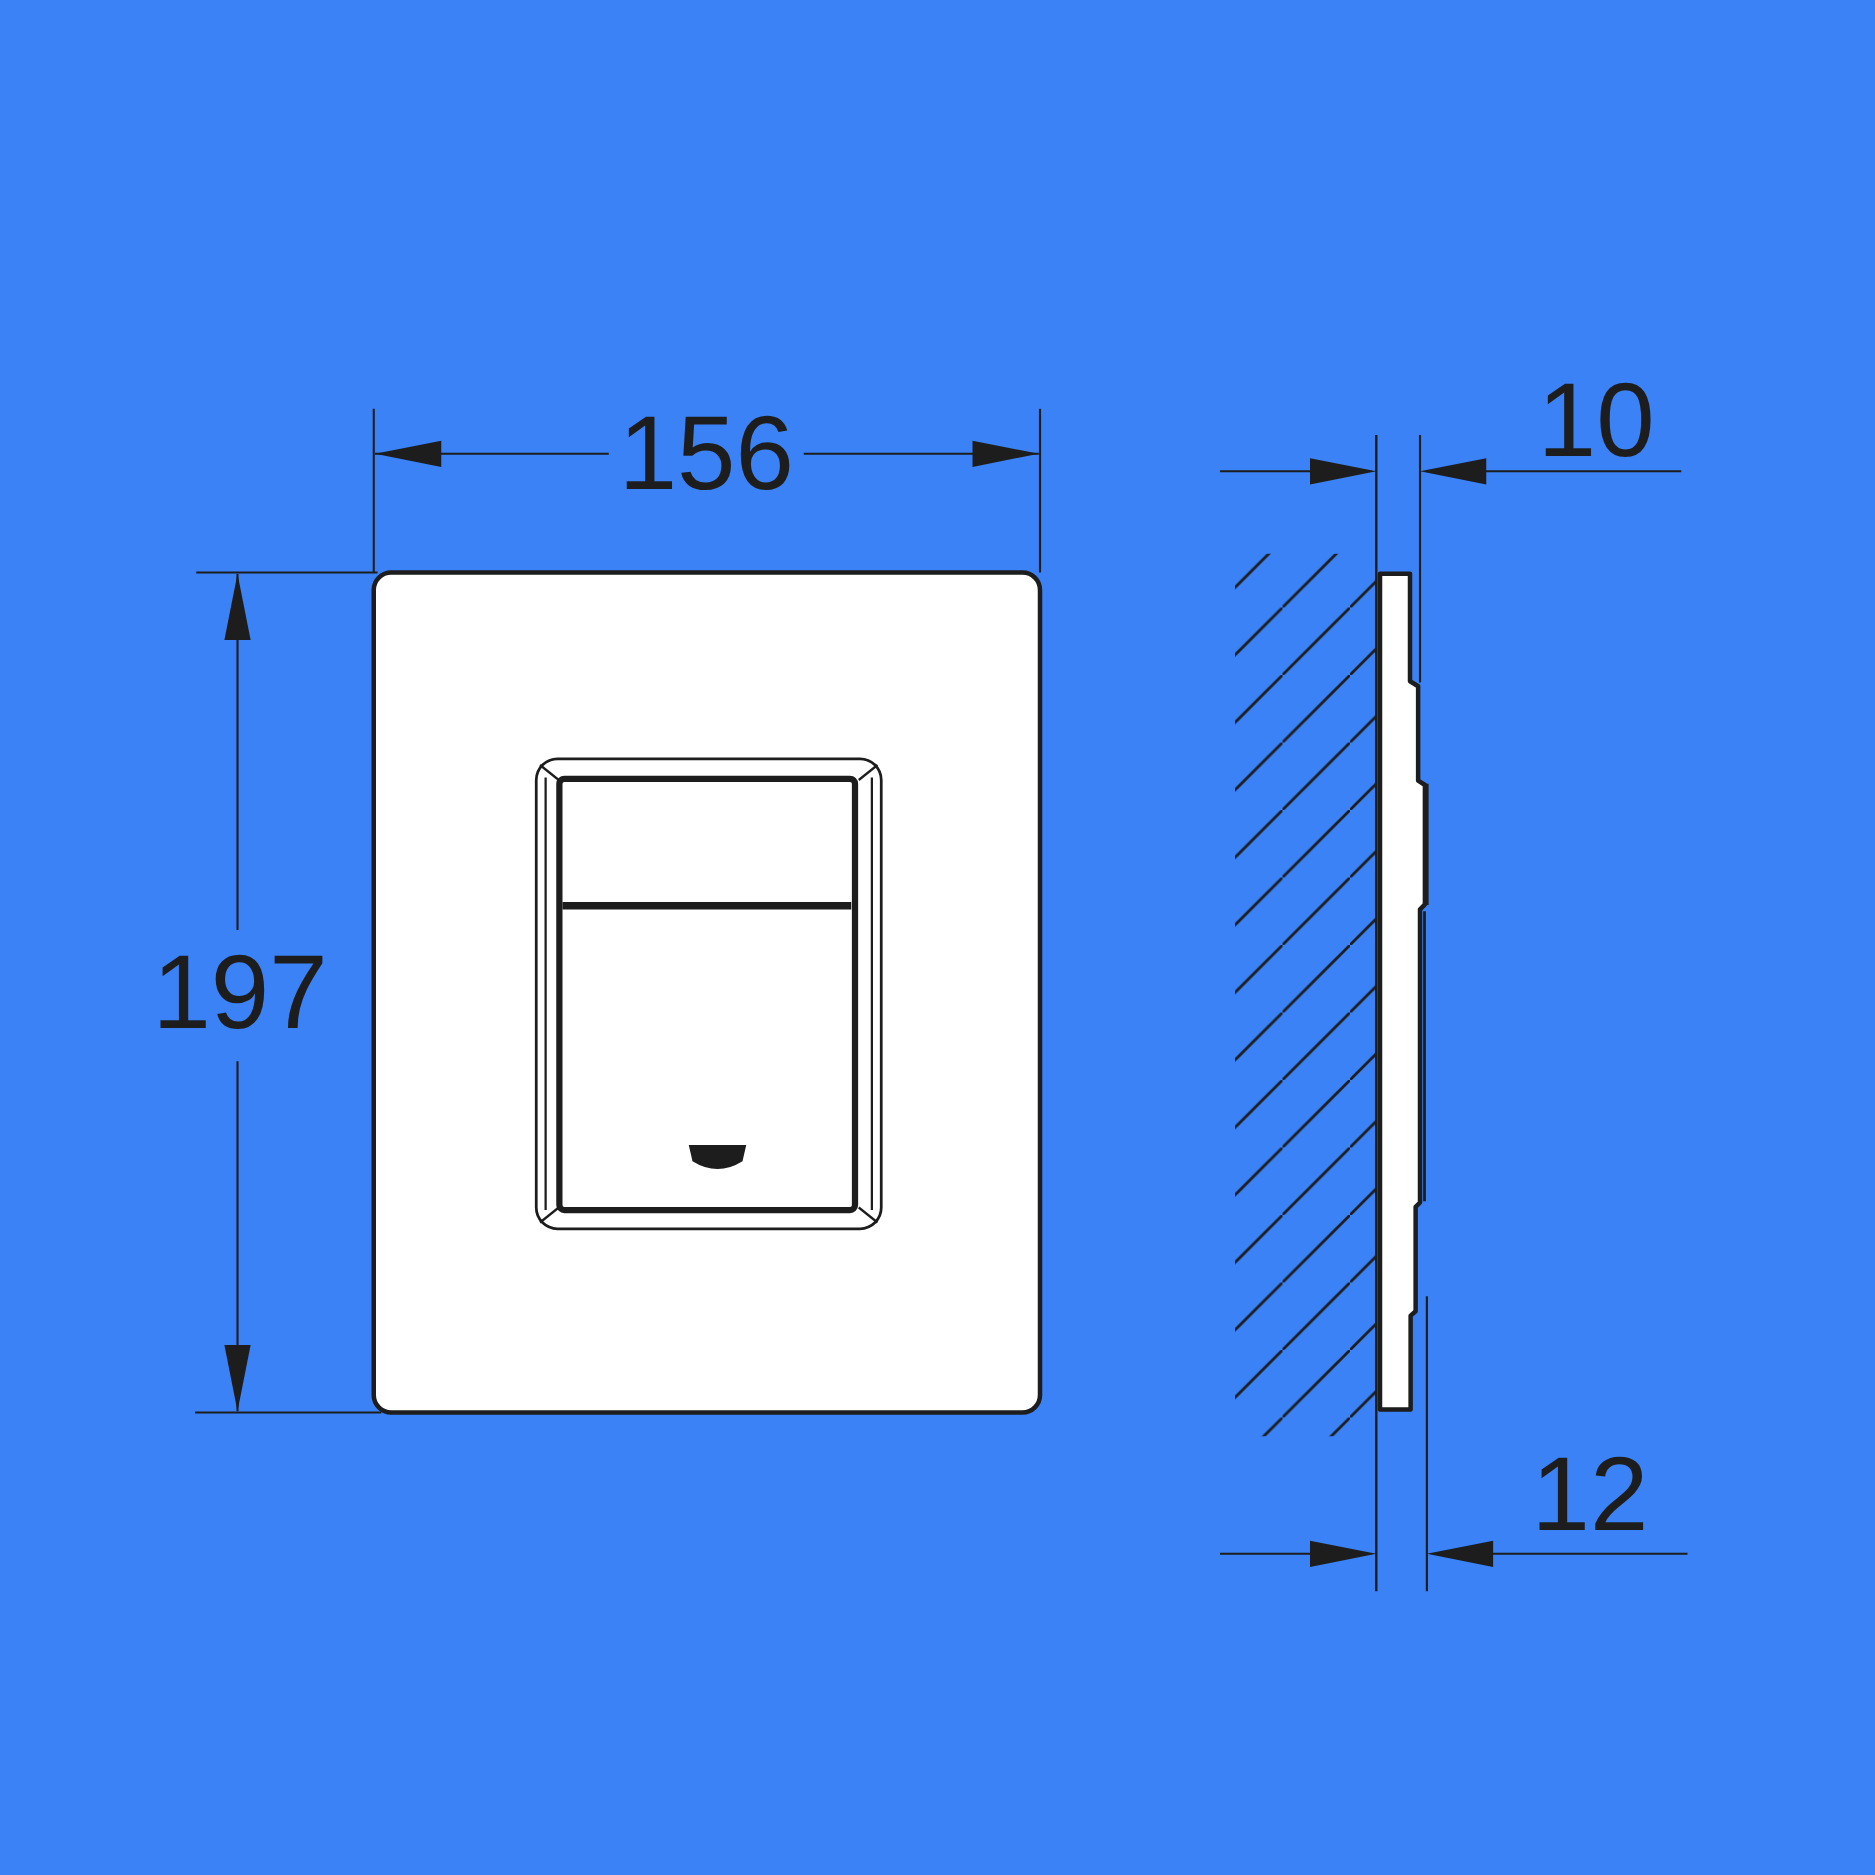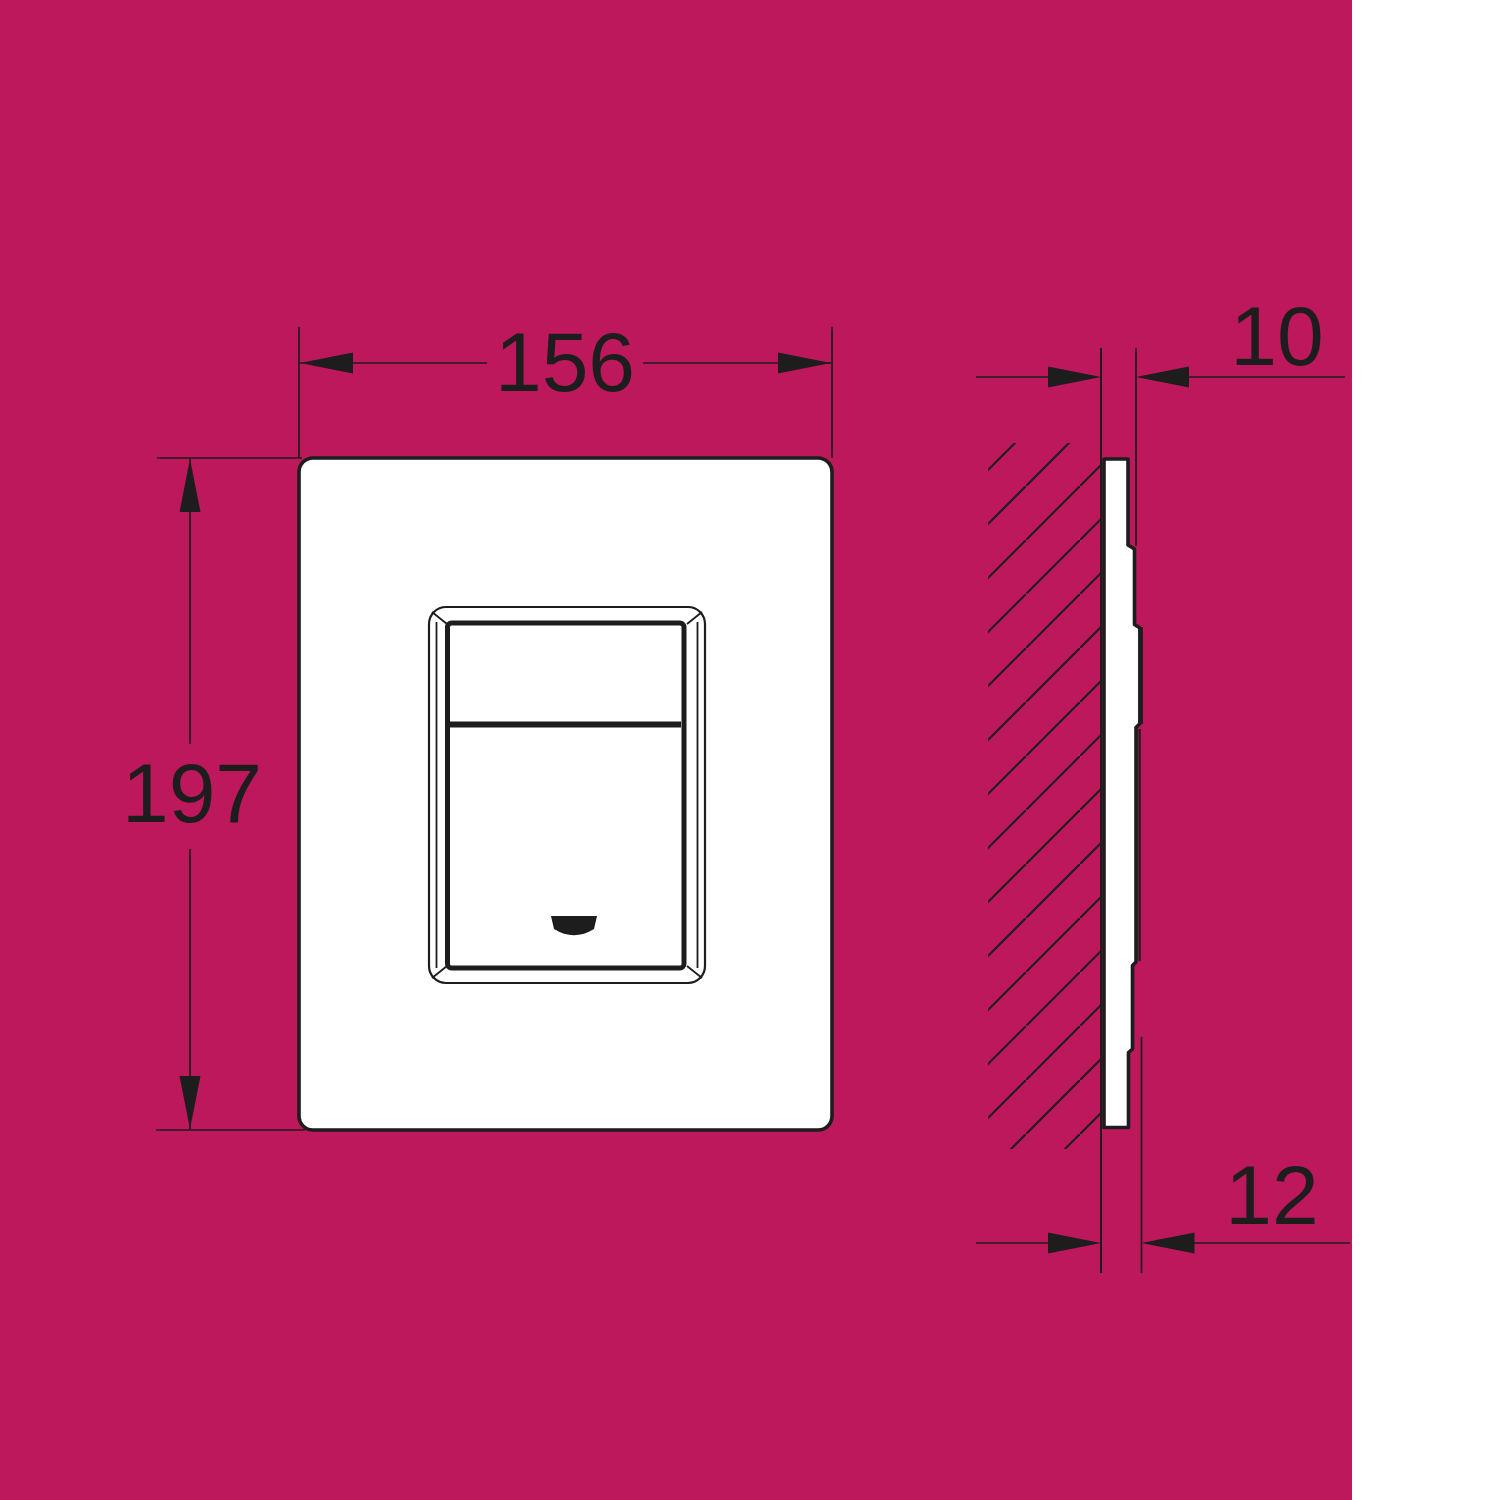--- a/index.html
+++ b/index.html
@@ -3,23 +3,23 @@
 <meta charset="utf-8">
 <title>Flush plate dimension drawing</title>
 <style>
   html, body {
     margin: 0;
     padding: 0;
     background: #ffffff;
     font-family: "Liberation Sans", sans-serif;
   }
   .canvas {
-    width: 1352px;
+    width: 1500px;
     height: 1500px;
-    background: #be185d;
+    background: #3b82f6;
     position: relative;
     overflow: hidden;
   }
   svg { display: block; }
   .thin   { stroke: #1d1d1d; stroke-width: 1.7; fill: none; }
   .wall   { stroke: #1d1d1d; stroke-width: 2;   fill: none; }
   .plate  { stroke: #1d1d1d; stroke-width: 3.6; fill: #ffffff; }
   .btnout { stroke: #1d1d1d; stroke-width: 2.2; fill: #ffffff; }
   .bevel  { stroke: #1d1d1d; stroke-width: 1.8; fill: none; }
   .btnin  { stroke: #1d1d1d; stroke-width: 5;   fill: #ffffff; }

